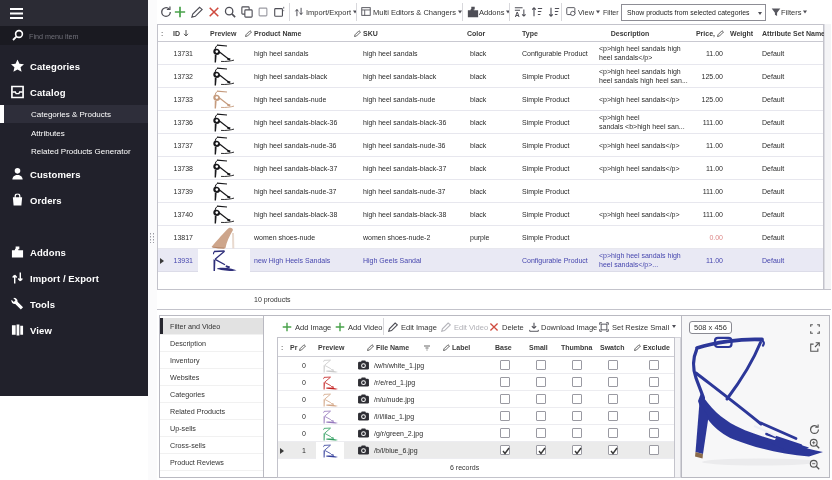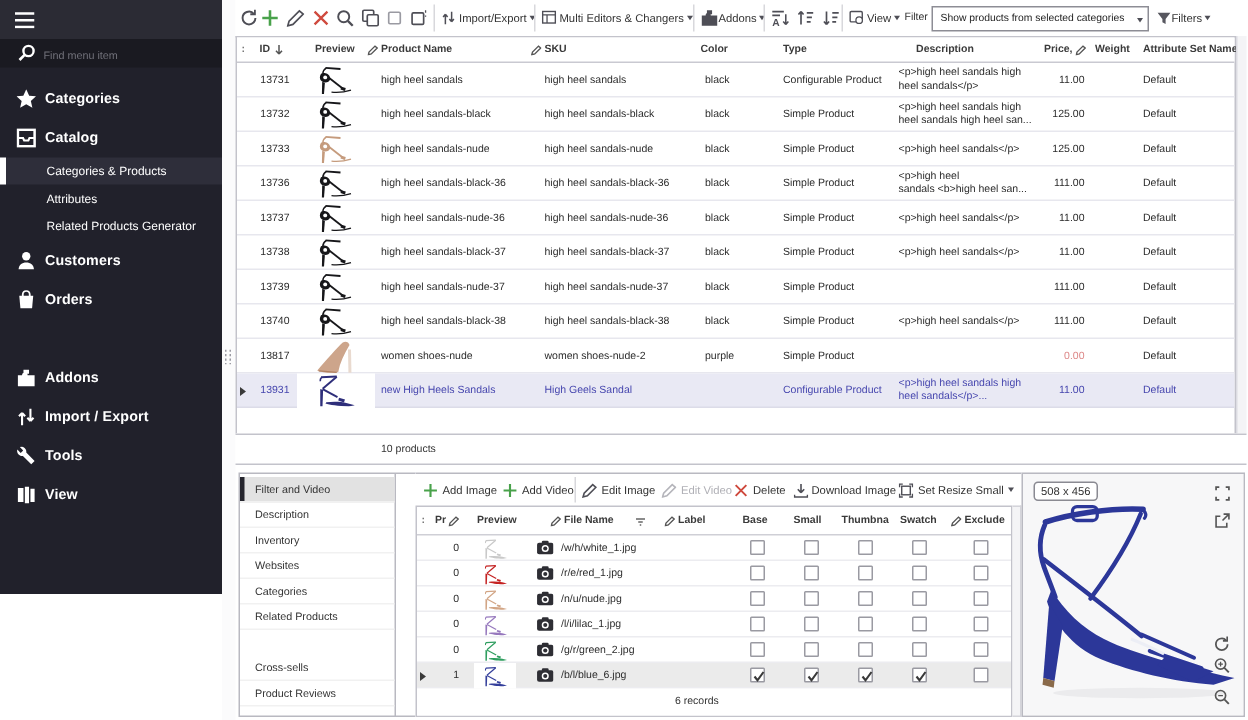--- a/index.html
+++ b/index.html
@@ -470,20 +470,23 @@
       </div>
   <div class="tab" style="top:53px">
         <span>Websites</span>
       </div>
   <div class="tab" style="top:70px">
         <span>Categories</span>
       </div>
   <div class="tab" style="top:87px">
         <span>Related Products</span>
       </div>
+  <div class="tab" style="top:104px">
+        <span>Up-sells</span>
+      </div>
   <div class="tab" style="top:121px">
         <span>Cross-sells</span>
       </div>
   <div class="tab" style="top:138px">
         <span>Product Reviews</span>
       </div>
 </div>
 <div id="tabsb"></div>
 
 <div id="btb">

